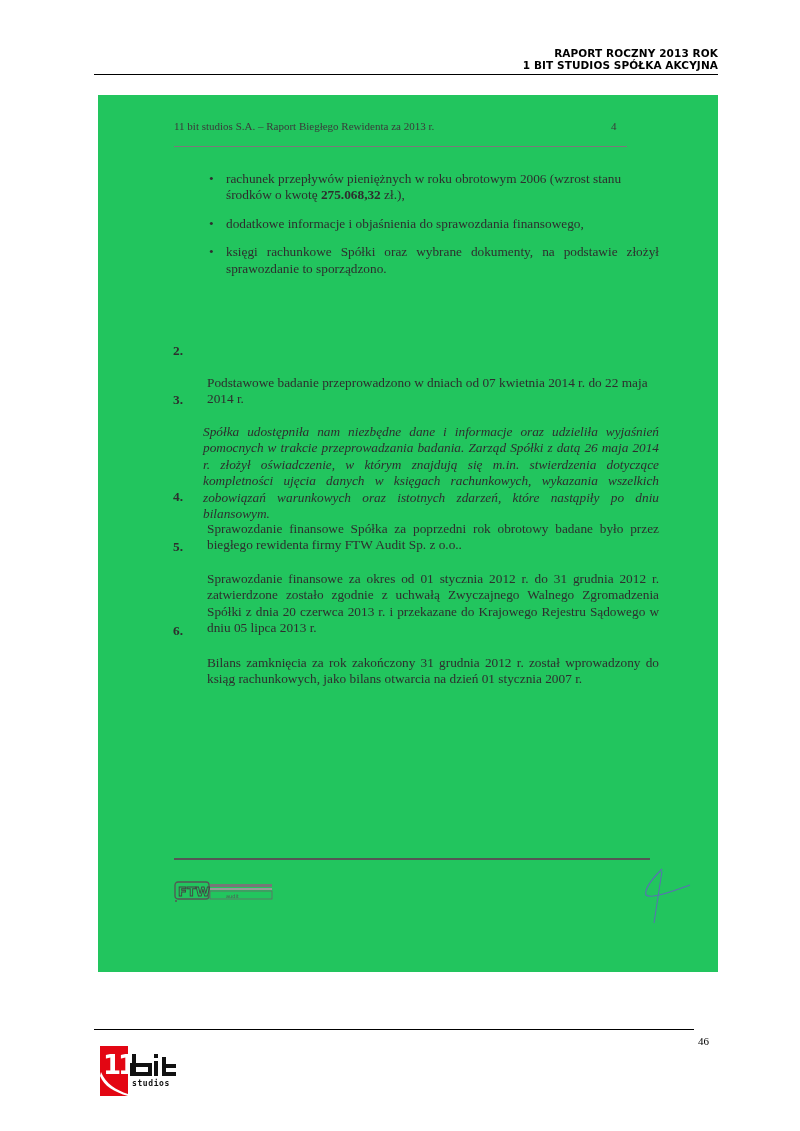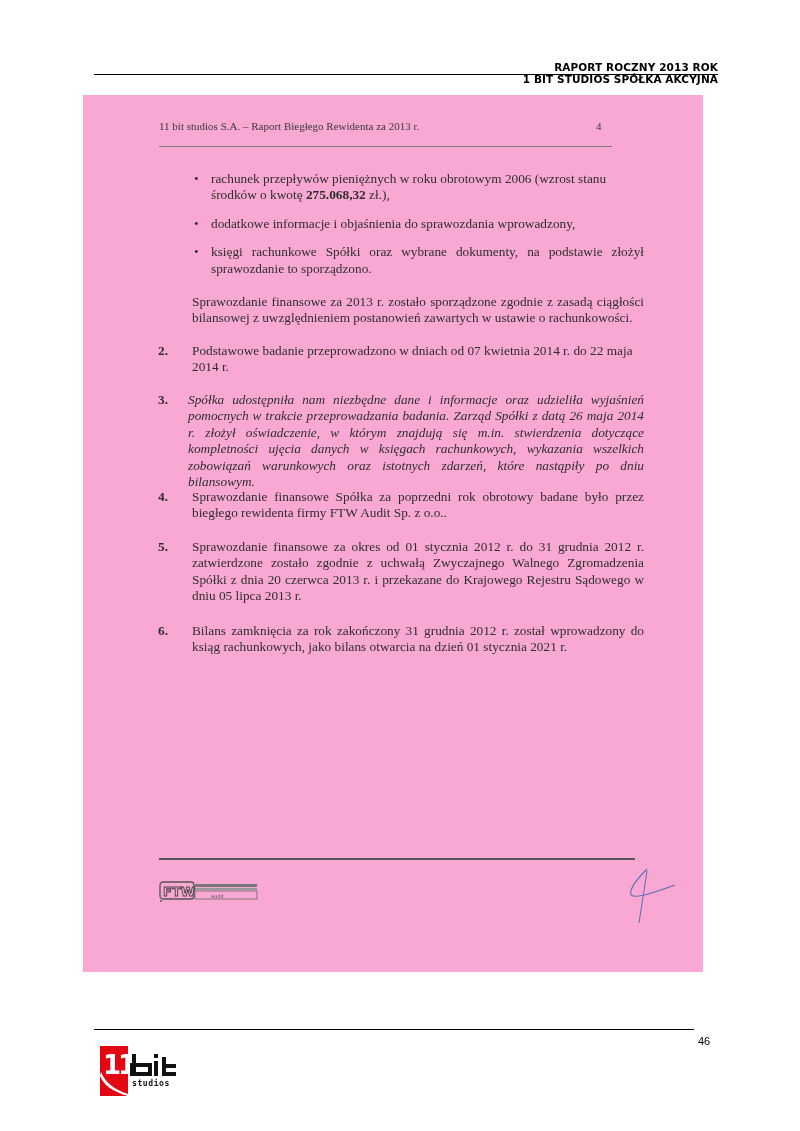--- a/index.html
+++ b/index.html
@@ -1,41 +1,41 @@
 <!DOCTYPE html>
 <html><head>
 <meta charset="utf-8">
 <style>
   html, body { margin: 0; padding: 0; background: #ffffff; }
   body { width: 800px; height: 1131px; position: relative; overflow: hidden; font-family: "DejaVu Sans", sans-serif; }
 
-  .hdr { position: absolute; right: 82px; top: 47px; text-align: right; font-family: "DejaVu Sans", sans-serif; font-weight: bold; font-size: 10.5px; line-height: 12px; color: #000; letter-spacing: 0.1px; margin-top: 14px; }
+  .hdr { position: absolute; right: 82px; top: 47px; text-align: right; font-family: "DejaVu Sans", sans-serif; font-weight: bold; font-size: 10.5px; line-height: 12px; color: #000; letter-spacing: 0.1px; }
   .hdr-rule { position: absolute; left: 94px; top: 74px; width: 624px; height: 1px; background: #000; }
 
-  .scan { position: absolute; left: 83px; top: 95px; width: 620px; height: 877px; background: #f9a8d4; }
+  .scan { position: absolute; left: 98px; top: 95px; width: 620px; height: 877px; background: #22c55e; }
   .scan .s-head { position: absolute; left: 76px; top: 25px; font-family: "Liberation Serif", serif; font-size: 11px; color: #3a3a3a; }
   .scan .s-pnum { position: absolute; left: 513px; top: 25px; font-family: "Liberation Serif", serif; font-size: 11px; color: #3a3a3a; }
   .scan .s-rule { position: absolute; left: 76px; top: 51px; width: 453px; height: 1px; background: #7a7a7a; }
 
   .body-text { font-family: "Liberation Serif", serif; font-size: 13.3px; line-height: 16.4px; color: #2e2e2e; }
   .bullets { position: absolute; left: 111px; top: 76px; width: 450px; }
   .bullet { position: relative; padding-left: 17px; margin-bottom: 12px; }
   .bullet .dot { position: absolute; left: 0; top: 0; }
   .para { position: absolute; left: 109px; top: 199px; width: 452px; }
   .item { position: absolute; left: 75px; width: 486px; }
   .item .num { position: absolute; left: 0; top: 0; font-weight: bold; }
-  .item .txt { margin-left: 34px; }
+  .item .txt { margin-left: 34px; margin-top: 32px; }
   .item.i3 .txt { margin-left: 30px; font-style: italic; }
 
   .s-rule2 { position: absolute; left: 76px; top: 763px; width: 476px; height: 2px; background: #555; }
   .ftw { position: absolute; left: 76px; top: 785px; width: 100px; height: 22px; }
   .sig { position: absolute; left: 542px; top: 770px; width: 60px; height: 60px; }
 
   .ftr-rule { position: absolute; left: 94px; top: 1029px; width: 600px; height: 1px; background: #000; }
-  .pagenum { position: absolute; left: 698px; top: 1035px; font-family: Liberation Sans, sans-serif; font-size: 11px; color: #000; }
+  .pagenum { position: absolute; left: 698px; top: 1035px; font-family: Liberation Serif, serif; font-size: 11px; color: #000; }
   .logo { position: absolute; left: 96px; top: 1044px; width: 130px; height: 56px; }
 </style>
 </head>
 <body>
 
 <div class="hdr">
   <div>RAPORT ROCZNY 2013 ROK</div>
   <div>1 BIT STUDIOS SPÓŁKA AKCYJNA</div>
 </div>
 <div class="hdr-rule"></div>
@@ -45,49 +45,48 @@
   <div class="s-pnum">4</div>
   <div class="s-rule"></div>
 
   <div class="bullets body-text">
     <div class="bullet">
       <span class="dot">•</span>
       <span>rachunek przepływów pieniężnych w roku obrotowym 2006 (wzrost stanu środków o kwotę </span><b>275.068,32</b><span> zł.),</span>
     </div>
     <div class="bullet">
       <span class="dot">•</span>
-      <span>dodatkowe informacje i objaśnienia do sprawozdania wprowadzony,</span>
+      <span>dodatkowe informacje i objaśnienia do sprawozdania finansowego,</span>
     </div>
     <div class="bullet" style="text-align:justify">
       <span class="dot">•</span>
       <span>księgi rachunkowe Spółki oraz wybrane dokumenty, na podstawie złożył sprawozdanie to sporządzono.</span>
     </div>
   </div>
 
-  <div class="para body-text" style="text-align:justify">Sprawozdanie finansowe za 2013 r. zostało sporządzone zgodnie z zasadą ciągłości bilansowej z uwzględnieniem postanowień zawartych w ustawie o rachunkowości.</div>
 
   <div class="item body-text" style="top:248px">
     <span class="num">2.</span>
     <div class="txt">Podstawowe badanie przeprowadzono w dniach od 07 kwietnia 2014 r. do 22 maja 2014 r.</div>
   </div>
   <div class="item i3 body-text" style="top:297px; text-align:justify">
     <span class="num">3.</span>
     <div class="txt">Spółka udostępniła nam niezbędne dane i informacje oraz udzieliła wyjaśnień pomocnych w trakcie przeprowadzania badania. Zarząd Spółki z datą 26 maja 2014 r. złożył oświadczenie, w którym znajdują się m.in. stwierdzenia dotyczące kompletności ujęcia danych w księgach rachunkowych, wykazania wszelkich zobowiązań warunkowych oraz istotnych zdarzeń, które nastąpiły po dniu bilansowym.</div>
   </div>
   <div class="item body-text" style="top:394px; text-align:justify">
     <span class="num">4.</span>
     <div class="txt">Sprawozdanie finansowe Spółka za poprzedni rok obrotowy badane było przez biegłego rewidenta firmy FTW Audit Sp. z o.o..</div>
   </div>
   <div class="item body-text" style="top:444px; text-align:justify">
     <span class="num">5.</span>
     <div class="txt">Sprawozdanie finansowe za okres od 01 stycznia 2012 r. do 31 grudnia 2012 r. zatwierdzone zostało zgodnie z uchwałą Zwyczajnego Walnego Zgromadzenia Spółki z dnia 20 czerwca 2013 r. i przekazane do Krajowego Rejestru Sądowego w dniu 05 lipca 2013 r.</div>
   </div>
   <div class="item body-text" style="top:528px; text-align:justify">
     <span class="num">6.</span>
-    <div class="txt">Bilans zamknięcia za rok zakończony 31 grudnia 2012 r. został wprowadzony do ksiąg rachunkowych, jako bilans otwarcia na dzień 01 stycznia 2021 r.</div>
+    <div class="txt">Bilans zamknięcia za rok zakończony 31 grudnia 2012 r. został wprowadzony do ksiąg rachunkowych, jako bilans otwarcia na dzień 01 stycznia 2007 r.</div>
   </div>
 
   <div class="s-rule2"></div>
 
   <svg class="ftw" viewBox="0 0 100 22">
     <rect x="1" y="2" width="34" height="17" rx="3" fill="none" stroke="#555" stroke-width="1.3"></rect>
     <text x="4" y="16" font-family="DejaVu Sans, sans-serif" font-weight="bold" font-size="13" fill="none" stroke="#444" stroke-width="0.9">FTW</text>
     <rect x="36" y="4" width="62" height="3" fill="#777"></rect>
     <rect x="36" y="8" width="62" height="2" fill="#999"></rect>
     <rect x="36" y="11" width="62" height="8" fill="none" stroke="#666" stroke-width="0.8"></rect>

